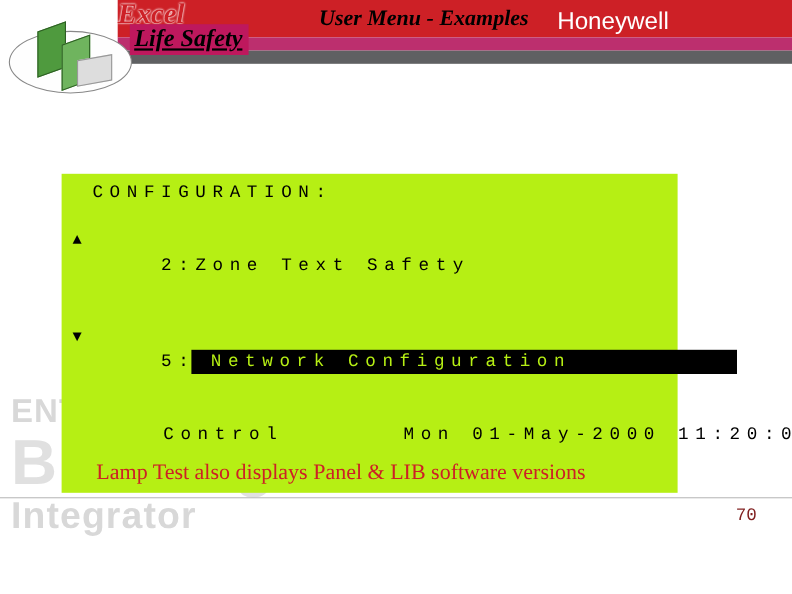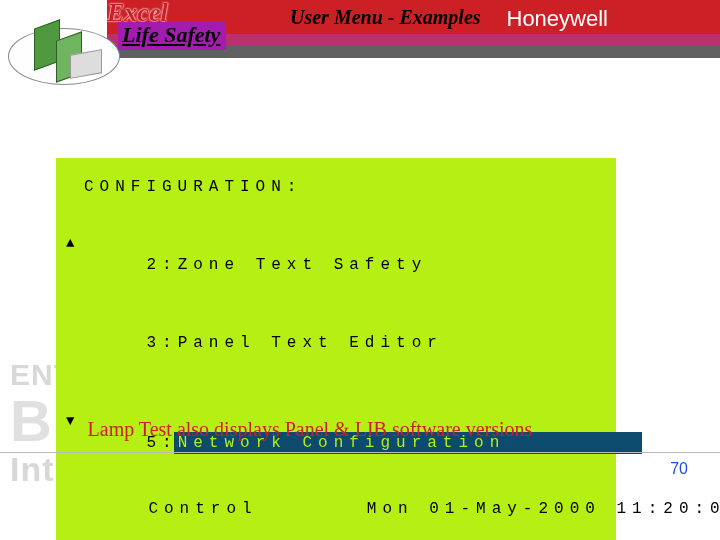--- a/index.html
+++ b/index.html
@@ -47,21 +47,21 @@
     color: #cd2026;
     text-shadow: 0 0 2px #fff, 0 0 2px #fff;
   }
   .brand-life {
     position: absolute;
     left: 118px; top: 22px;
     font-size: 22px;
     font-style: italic;
     font-weight: bold;
     color: #000;
-    background: #a21caf;
+    background: #be185d;
     padding: 0 6px 2px 4px;
     text-decoration: underline;
   }
   .slide-title {
     position: absolute;
     left: 290px; top: 6px;
     font-size: 20px;
     font-weight: bold;
     font-style: italic;
     color: #000;
@@ -124,34 +124,33 @@
     font-size: 16px;
     letter-spacing: 6px;
     color: #000;
     padding: 6px 8px 20px 8px;
     box-sizing: border-box;
   }
   .lcd .row {
     white-space: pre;
     line-height: 22px;
     position: relative;
-    margin-top: 12px;
   }
   .lcd .indent { padding-left: 20px; }
   .lcd .arrow {
     position: absolute;
     left: 2px;
     font-size: 14px;
     letter-spacing: 0;
   }
   .lcd .sel {
-    background: #0c4a6e;
+    background: #000000;
     color: #b6ef14;
     display: inline-block;
-    padding: 0 4px;
+    padding: 0 18px;
     margin-left: -4px;
     letter-spacing: 6px;
     min-width: 460px;
   }
   .lcd .footer {
     white-space: pre;
     position: relative;
     line-height: 22px;
     padding-left: 22px;
   }
@@ -183,23 +182,23 @@
     position: absolute;
     left: 0; width: 720px;
     top: 452px;
     height: 0;
     border-top: 1px solid #bbb;
   }
 
   .pagenum {
     position: absolute;
     right: 32px; top: 460px;
-    font-family: Liberation Sans, sans-serif;
+    font-family: Liberation Mono, monospace;
     font-size: 16px;
-    color: #1d4ed8;
+    color: #7f1d1d;
   }
 </style>
 </head>
 <body>
 
 <div class="wm wm1">ENTERPRISE</div>
 <div class="wm wm2">Buildings</div>
 <div class="wm wm3">Integrator</div>
 
 <div class="header">
@@ -221,23 +220,20 @@
 </div>
 
 <div class="lcd">
   <div class="row indent">CONFIGURATION:</div>
 
   <div class="row indent">
     <span class="arrow">▲</span>
     <span>2</span>:<span>Zone Text Safety</span>
   </div>
 
-  <div class="row indent">
-    <span>3</span>:<span>Panel Text Editor</span>
-  </div>
 
 
   <div class="row indent">
     <span class="arrow">▼</span>
     <span>5</span>:<span class="sel">Network Configuration</span>
   </div>
 
   <div class="footer">
     <span>Control</span>       <span>Mon 01-May-2000 11:20:07</span>
   </div>

